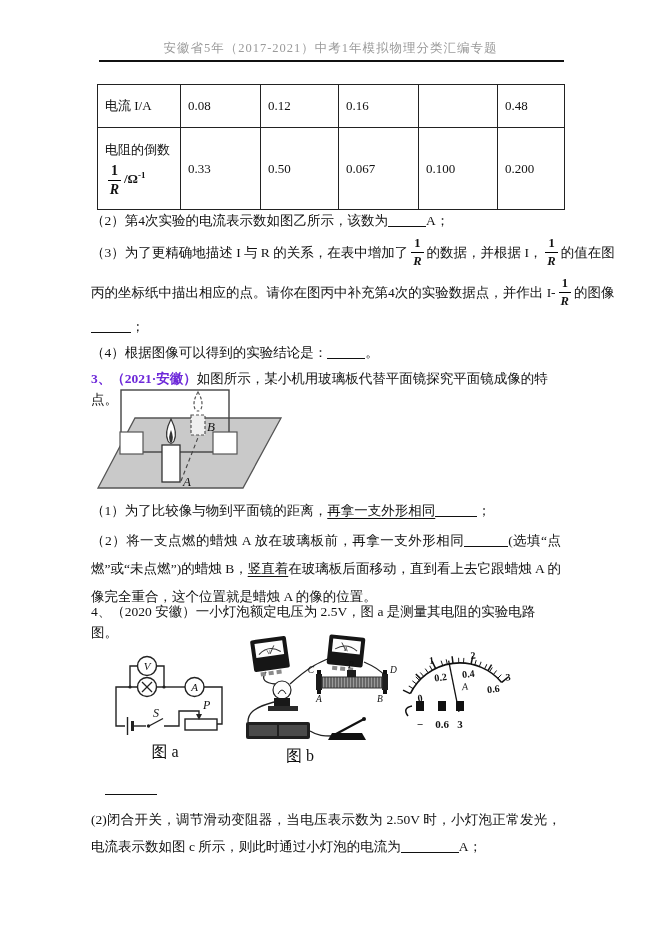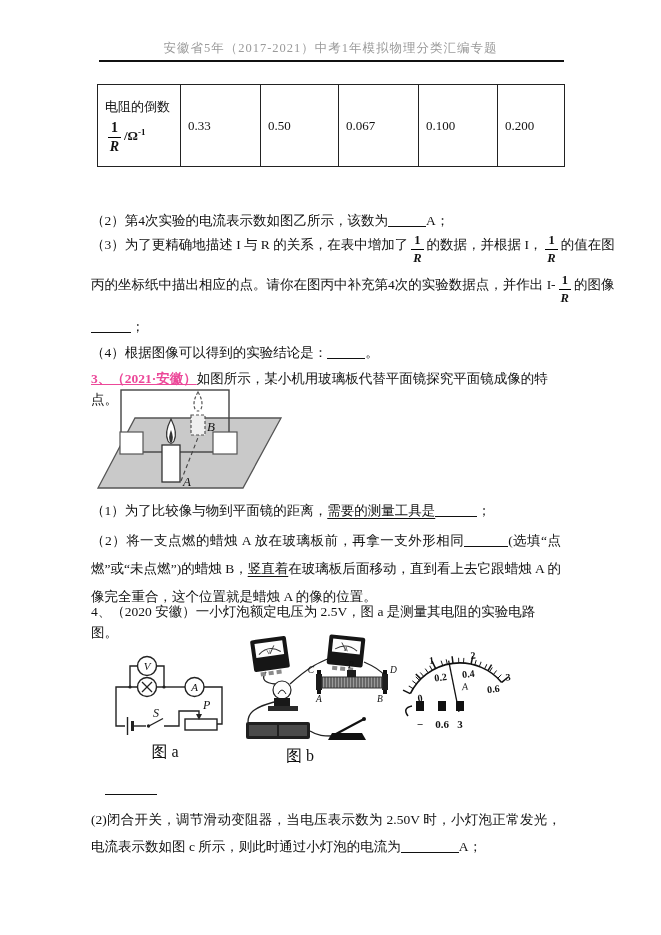--- a/index.html
+++ b/index.html
@@ -9,25 +9,25 @@
              font-size:12.5px;color:#9a9a9a;letter-spacing:1px;}
   .hdr-rule{position:absolute;left:99px;width:465px;top:60px;border-top:2px solid #111;height:0;}
 
   .qtable{position:absolute;left:97px;top:84px;border-collapse:collapse;table-layout:fixed;
           width:467px;font-size:13px;color:#111;}
   .qtable td{border:1.2px solid #222;padding:2px 7px;vertical-align:middle;}
   .qtable tr.r1 td{height:38px;}
   .qtable tr.r2 td{height:77px;}
 
   .para{position:absolute;left:91px;width:470px;font-size:13.5px;line-height:21px;color:#111;}
-  .fx{display:flex;align-items:flex-start;white-space:nowrap;}
+  .fx{display:flex;align-items:center;white-space:nowrap;}
   .just{text-align:justify;}
   .blank{display:inline-block;border-bottom:1.3px solid #111;height:13px;vertical-align:-2px;}
   .ul{text-decoration:underline;text-underline-offset:3px;}
-  .blue{color:#ec4899;font-weight:bold;text-decoration:underline;}
+  .blue{color:#6d28d9;font-weight:bold;}
   .frac{display:inline-block;vertical-align:middle;text-align:center;font-weight:bold;
         line-height:1;margin:0 3px;font-size:12.5px;}
   .frac .num{display:block;border-bottom:1.4px solid #000;padding:0 3px 2px;}
   .frac .den{display:block;font-style:italic;padding-top:2px;}
   .unitb{font-weight:bold;}
   .cap{position:absolute;font-size:16px;color:#111;text-align:center;}
   sup{font-size:9px;}
   svg text{font-family:"Liberation Serif","DejaVu Serif",serif;}
 </style>
 </head>
@@ -41,20 +41,28 @@
   <table class="qtable">
     <colgroup>
         <col style="width:83px">
         <col style="width:80px">
         <col style="width:78px">
         <col style="width:80px">
         <col style="width:79px">
         <col style="width:67px">
       </colgroup>
     <tbody>
+        <tr class="r1">
+      <td>电流 I/A</td>
+      <td>0.08</td>
+      <td>0.12</td>
+      <td>0.16</td>
+      <td></td>
+      <td>0.48</td>
+    </tr>
     <tr class="r2">
       <td>
         <div>电阻的倒数</div>
         <div style="margin-top:5px">
           <span class="frac" style="font-size:14px"><span class="num">1</span><span class="den">R</span></span><span class="unitb">/Ω</span><sup class="unitb">-1</sup>
         </div>
       </td>
       <td>0.33</td>
       <td>0.50</td>
       <td>0.067</td>
@@ -114,21 +122,21 @@
     <g>
       <rect x="67" y="59" width="18" height="37" fill="#ffffff" stroke="#333" stroke-width="1.3"></rect>
       <path d="M76,33 Q69,47 73,55 Q76,60 79,55 Q83,47 76,33 Z" fill="#ffffff" stroke="#333" stroke-width="1.2"></path>
       <path d="M76,44 Q73,51 75,56 Q76,58 77,56 Q79,51 76,44 Z" fill="#333"></path>
     </g>
     <text x="88" y="100" font-size="13" font-style="italic" fill="#111">A</text>
     <text x="112" y="45" font-size="13" font-style="italic" fill="#111">B</text>
   </svg>
 
   <div class="para" style="top:500px">
-    <span>（1）为了比较像与物到平面镜的距离，</span><span class="ul">需要的测量工具是</span><span class="blank" style="width:42px"></span><span>；</span>
+    <span>（1）为了比较像与物到平面镜的距离，</span><span class="ul">再拿一支外形相同</span><span class="blank" style="width:42px"></span><span>；</span>
   </div>
   <div class="para just" style="top:527px;line-height:28px">
     <span>（2）将一支点燃的蜡烛 A 放在玻璃板前，再拿一支外形相同</span><span class="blank" style="width:44px"></span><span>(选填“点燃”或“未点燃”)的蜡烛 B，</span><span class="ul">竖直着</span><span>在玻璃板后面移动，直到看上去它跟蜡烛 A 的像完全重合，这个位置就是蜡烛 A 的像的位置。</span>
   </div>
 
   <div class="para" style="top:601px">4、（2020 安徽）一小灯泡额定电压为 2.5V，图 a 是测量其电阻的实验电路图。</div>
 
   <svg style="position:absolute;left:100px;top:640px" width="170" height="100" viewBox="0 0 170 100">
     <g stroke="#222" stroke-width="1.4" fill="none">
       <polyline points="37,47 16,47 16,86 25,86"></polyline>

